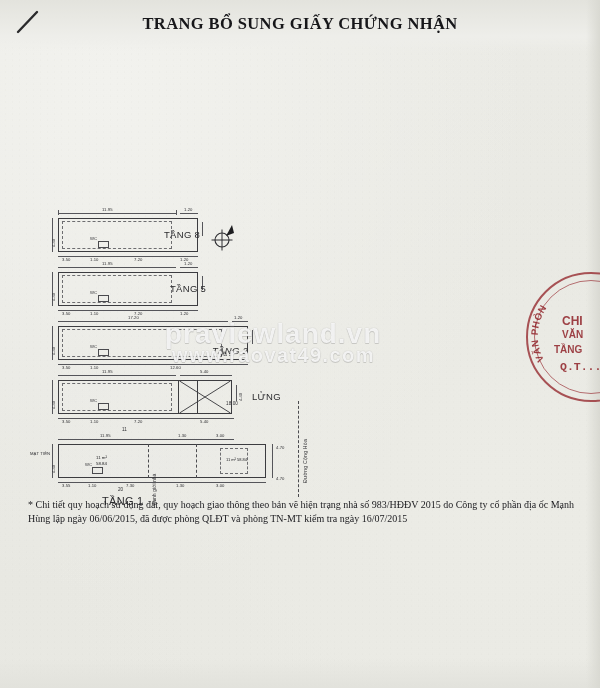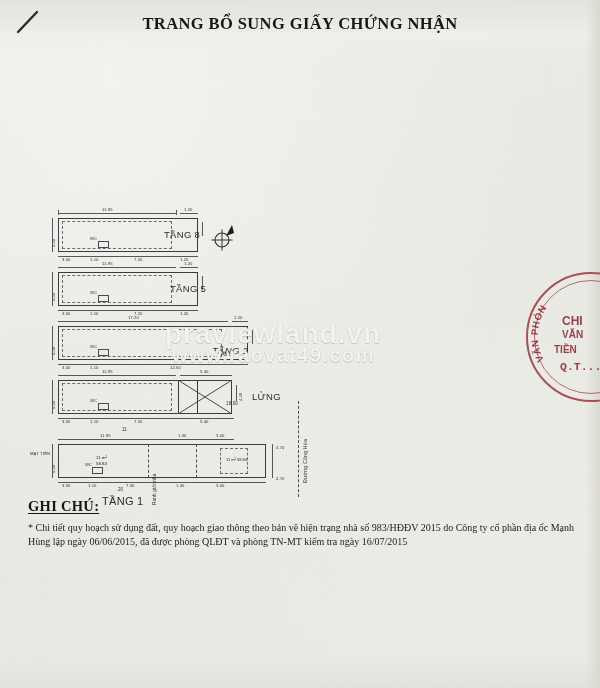--- a/index.html
+++ b/index.html
@@ -375,20 +375,19 @@
   <div class="ring"></div>
   <div class="ring2"></div>
   <svg class="sarc" viewBox="0 0 130 130">
     <defs>
       <path id="arcpath" d="M 18,88 A 50,50 0 0 1 22,34" fill="none"></path>
     </defs>
     <text><textPath id="arctp" href="#arcpath" startOffset="0%">VĂN PHÒNG ĐĂNG KÝ</textPath></text>
   </svg>
   <div class="stxt" id="sl1">CHI</div>
   <div class="stxt" id="sl2">VĂN</div>
-  <div class="stxt" id="sl3">TIỀN</div>
+  <div class="stxt" id="sl3">TẦNG</div>
   <div class="stxt" id="sl4">Q.T...</div>
 </div>
 
 <div id="notes">
-  <div id="notes-title">GHI CHÚ:</div>
   <div class="note">* Chi tiết quy hoạch sử dụng đất, quy hoạch giao thông theo bản vẽ hiện trạng nhà số 983/HĐĐV 2015 do Công ty cổ phần địa ốc Mạnh Hùng lập ngày 06/06/2015, đã được phòng QLĐT và phòng TN-MT kiểm tra ngày 16/07/2015</div>
 </div>
 
 </body></html>

